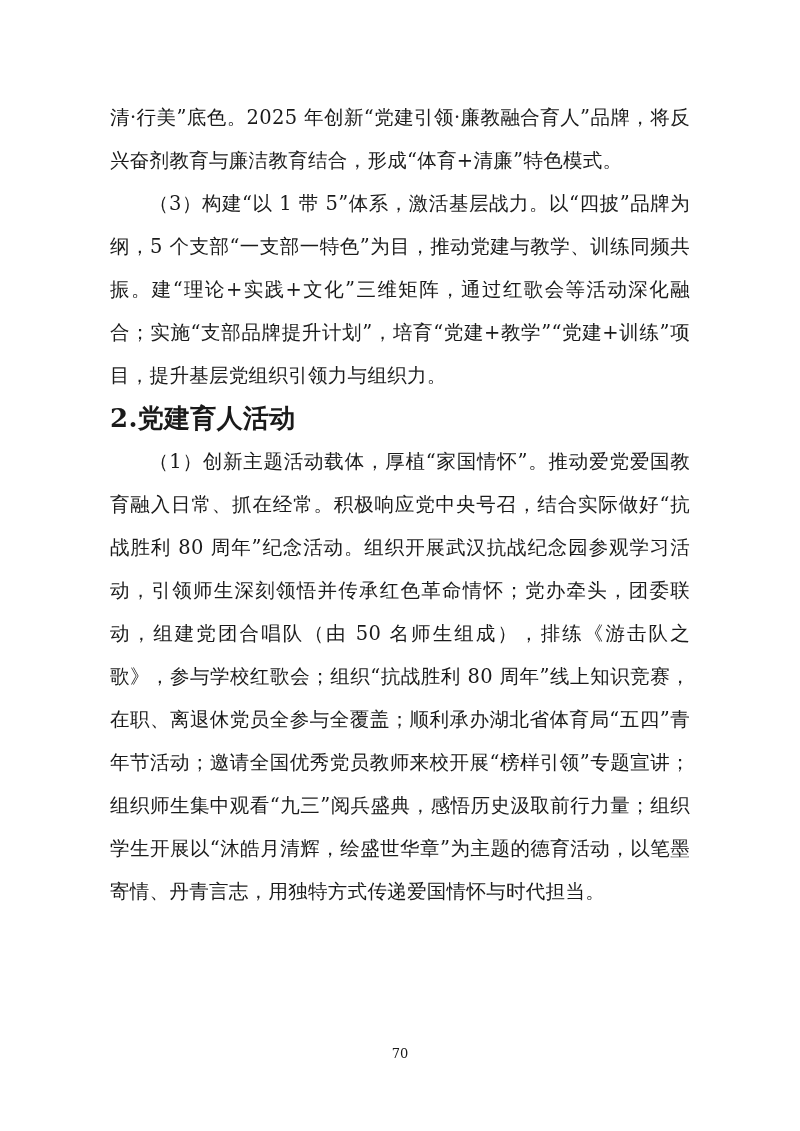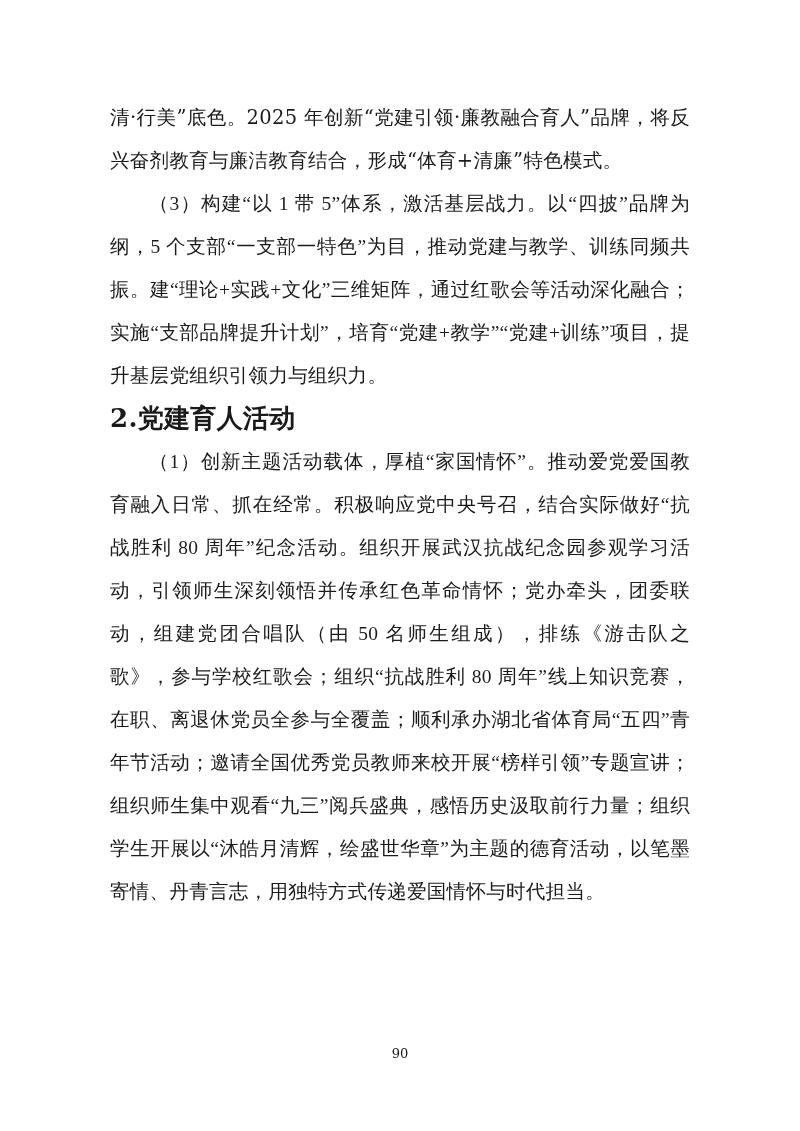--- a/index.html
+++ b/index.html
@@ -28,21 +28,20 @@
   p {
     margin: 0;
     font-size: 19.5px;
     line-height: 43px;
     text-align: justify;
     text-justify: inter-ideograph;
     letter-spacing: 0.3px;
   }
   p.indent {
     text-indent: 39px;
-    font-family: Liberation Serif, serif;
   }
   h2 {
     margin: 0;
     font-size: 26px;
     line-height: 43px;
     font-weight: bold;
     letter-spacing: 0.3px;
   }
   .blk {
     margin-bottom: 0px;
@@ -68,14 +67,14 @@
 
     <p class="blk indent">（3）构建“以 1 带 5”体系，激活基层战力。以“四披”品牌为纲，5 个支部“一支部一特色”为目，推动党建与教学、训练同频共振。建“理论+实践+文化”三维矩阵，通过红歌会等活动深化融合；实施“支部品牌提升计划”，培育“党建+教学”“党建+训练”项目，提升基层党组织引领力与组织力。</p>
 
     <h2 class="blk">2.党建育人活动</h2>
 
     <p class="blk indent">（1）创新主题活动载体，厚植“家国情怀”。推动爱党爱国教育融入日常、抓在经常。积极响应党中央号召，结合实际做好“抗战胜利 80 周年”纪念活动。组织开展武汉抗战纪念园参观学习活动，引领师生深刻领悟并传承红色革命情怀；党办牵头，团委联动，组建党团合唱队（由 50 名师生组成），排练《游击队之歌》，参与学校红歌会；组织“抗战胜利 80 周年”线上知识竞赛，在职、离退休党员全参与全覆盖；顺利承办湖北省体育局“五四”青年节活动；邀请全国优秀党员教师来校开展“榜样引领”专题宣讲；组织师生集中观看“九三”阅兵盛典，感悟历史汲取前行力量；组织学生开展以“沐皓月清辉，绘盛世华章”为主题的德育活动，以笔墨寄情、丹青言志，用独特方式传递爱国情怀与时代担当。</p>
 
 
   </div>
 
-  <div class="pagenum">90</div>
+  <div class="pagenum">70</div>
 </div>
 
 </body></html>

